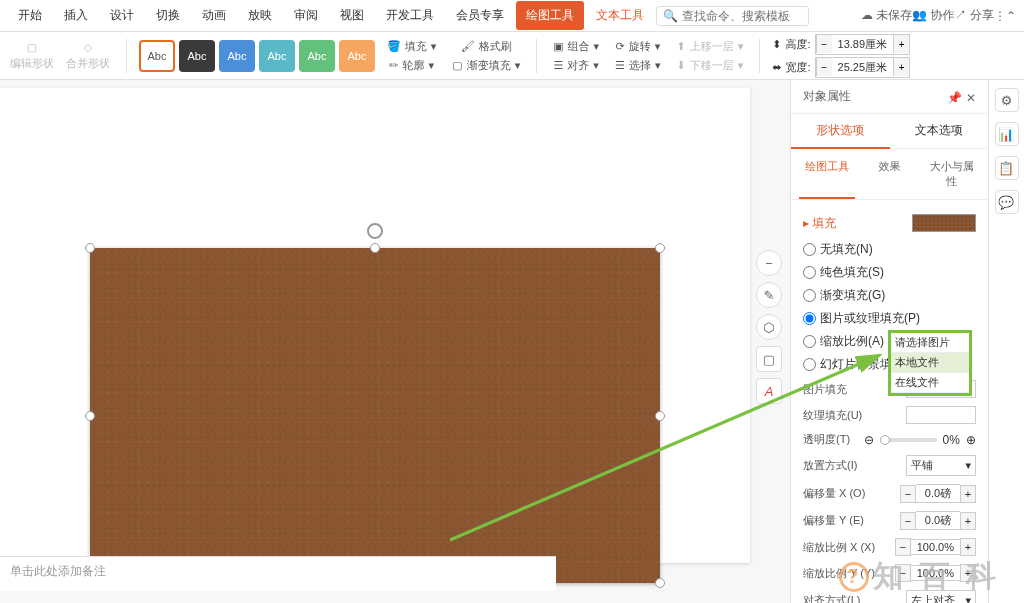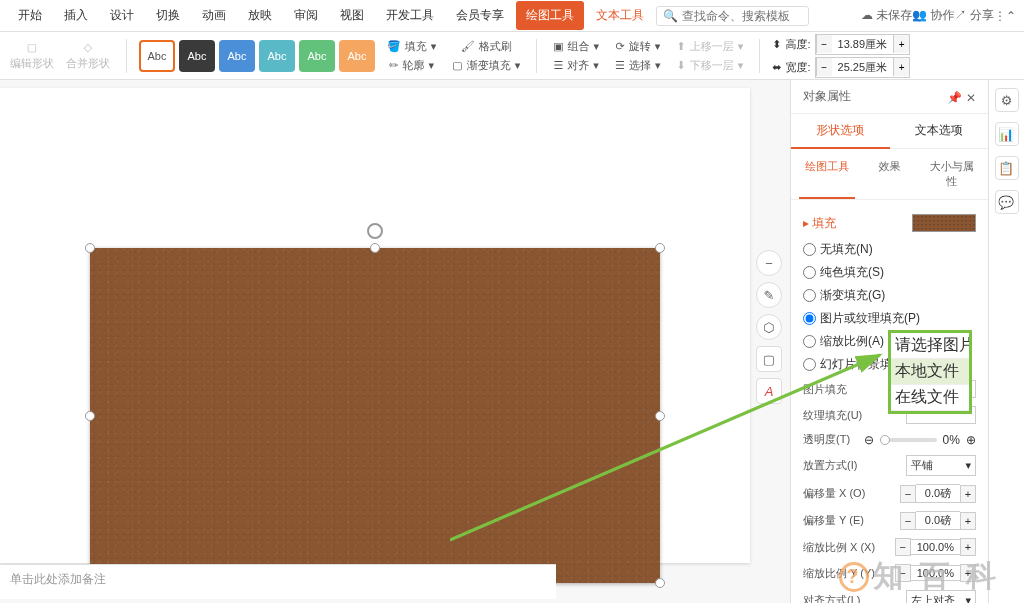--- a/index.html
+++ b/index.html
@@ -43,21 +43,21 @@
 .h-tl { left: -5px; top: -5px; } .h-tr { right: -5px; top: -5px; }
 .h-bl { left: -5px; bottom: -5px; } .h-br { right: -5px; bottom: -5px; }
 .h-t { left: 50%; top: -5px; margin-left: -5px; } .h-b { left: 50%; bottom: -5px; margin-left: -5px; }
 .h-l { left: -5px; top: 50%; margin-top: -5px; } .h-r { right: -5px; top: 50%; margin-top: -5px; }
 .rot { position: absolute; left: 50%; top: -25px; margin-left: -8px; width: 16px; height: 16px; border: 2px solid #999; border-radius: 50%; background: #fff; }
 
 .float-tools { position: absolute; right: 8px; top: 170px; display: flex; flex-direction: column; gap: 6px; }
 .ft-btn { width: 26px; height: 26px; border: 1px solid #ddd; border-radius: 50%; background: #fff; display: flex; align-items: center; justify-content: center; font-size: 13px; color: #666; }
 .ft-btn.sq { border-radius: 4px; }
 
-.notes-bar { position: absolute; left: 0; bottom: 4px; right: 234px; height: 35px; border-top: 1px solid #e0e0e0; padding: 6px 10px; color: #999; background: #fff; }
+.notes-bar { position: absolute; left: 0; bottom: 12px; right: 234px; height: 35px; border-top: 1px solid #e0e0e0; padding: 6px 10px; color: #999; background: #fff; }
 
 .side-panel { width: 198px; border-left: 1px solid #e0e0e0; background: #fff; display: flex; flex-direction: column; font-size: 12px; }
 .sp-title { padding: 8px 12px; display: flex; align-items: flex-end; justify-content: space-between; border-bottom: 1px solid #eee; color: #666; }
 .sp-tabs { display: flex; }
 .sp-tab { flex: 1; text-align: center; padding: 8px 4px; border-bottom: 1px solid #eee; cursor: pointer; }
 .sp-tab.on { color: #e55a2b; border-bottom: 2px solid #e55a2b; }
 .sp-subtabs { display: flex; padding: 0 8px; border-bottom: 1px solid #eee; gap: 6px; }
 .sp-sub { flex: 1; text-align: center; padding: 10px 2px; font-size: 11px; color: #666; cursor: pointer; }
 .sp-sub.on { color: #e55a2b; border-bottom: 2px solid #e55a2b; }
 .sp-body { padding: 8px 12px; overflow-y: auto; flex: 1; }
@@ -73,21 +73,21 @@
 .spinbox .sb-btn { width: 16px; height: 18px; border: 1px solid #ccc; background: #f5f5f5; font-size: 11px; display:flex; align-items:center; justify-content:center; }
 .spinbox .sb-val { border-top: 1px solid #ccc; border-bottom: 1px solid #ccc; padding: 1px 6px; font-size: 11px; min-width: 44px; text-align: center; }
 .slider-row { display:flex; align-items:center; gap:6px; }
 .slider { flex:1; height:4px; background:#ddd; position:relative; border-radius:2px; }
 .slider .dot { position:absolute; left:0; top:-3px; width:10px; height:10px; background:#fff; border:1px solid #aaa; border-radius:50%; }
 
 .rail { width: 36px; border-left: 1px solid #e0e0e0; display: flex; flex-direction: column; align-items: center; padding-top: 8px; gap: 10px; }
 .rail-btn { width: 24px; height: 24px; border: 1px solid #ddd; border-radius: 4px; display: flex; align-items: center; justify-content: center; color: #666; font-size: 13px; }
 
 .annot-box { position: absolute; right: 52px; top: 330px; width: 84px; border: 3px solid #7ac142; background: #fff; }
-.annot-row { padding: 2px 4px; font-size: 16px; border-bottom: 1px solid #eee; white-space: nowrap; overflow: hidden; }
+.annot-row { padding: 2px 4px; font-size: 11px; border-bottom: 1px solid #eee; white-space: nowrap; overflow: hidden; }
 .annot-row.hi { background: #e6f0d6; }
 .arrow { position: absolute; pointer-events: none; }
 
 .watermark { position: absolute; right: 24px; bottom: 6px; font-size: 30px; font-weight: bold; color: #bbb; letter-spacing: 4px; opacity: .8; display:flex; align-items:center; gap:4px; }
 .watermark .q { width: 30px; height: 30px; border: 3px solid #f5a762; border-radius: 50%; color: #f5a762; display:inline-flex; align-items:center; justify-content:center; font-size:20px; }
 </style>
 </head>
 <body>
 
 <div class="menubar">

